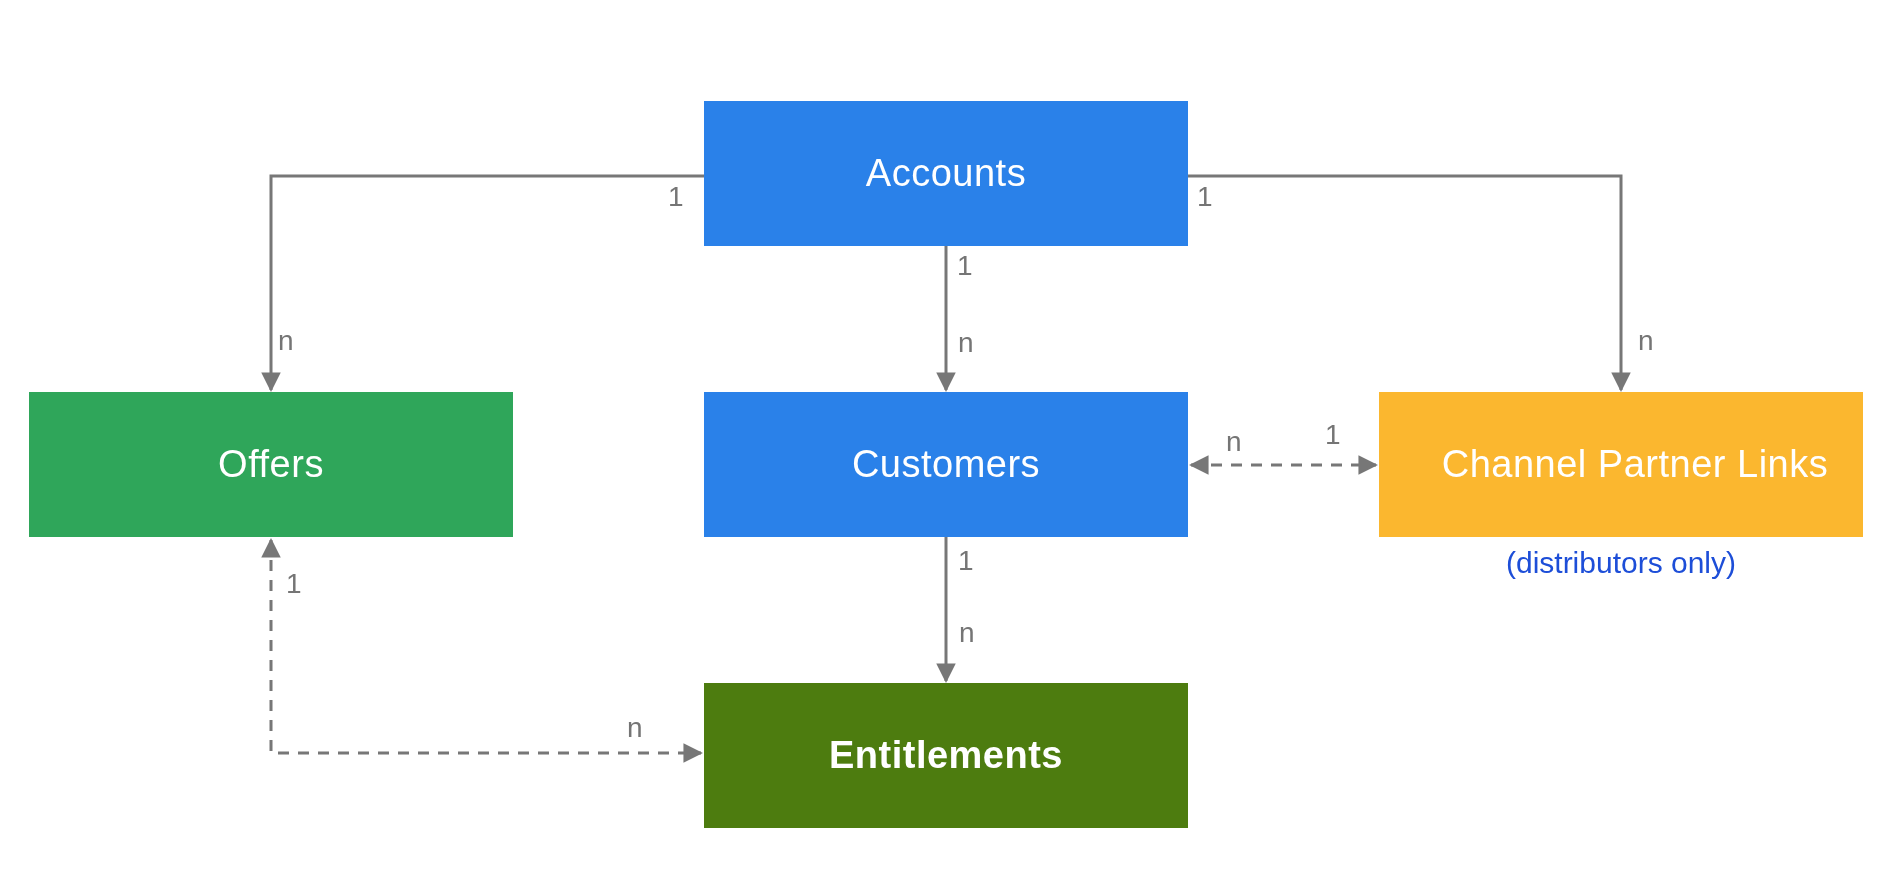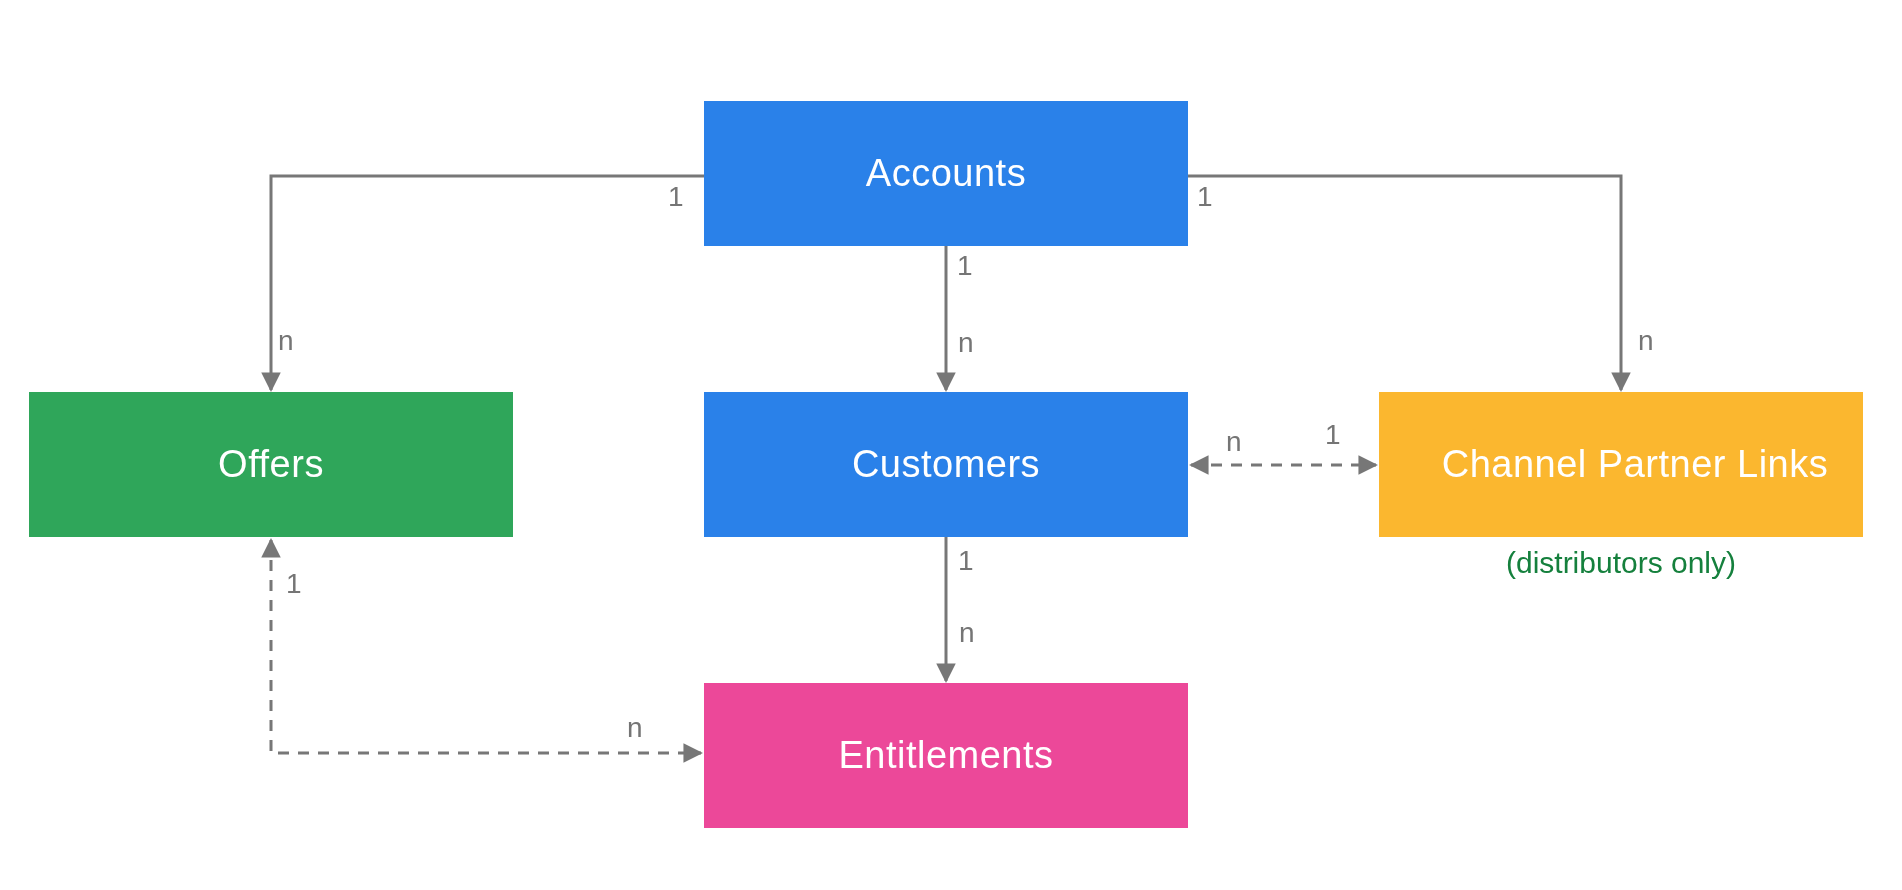--- a/index.html
+++ b/index.html
@@ -20,21 +20,21 @@
     color:#ffffff;font-size:38px;letter-spacing:0.5px;
     box-sizing:border-box;
   }
   .node-accounts{left:704px;top:101px;}
   .node-offers{left:29px;top:392px;}
   .node-customers{left:704px;top:392px;text-align:center;}
   .node-cpl{left:1379px;top:392px;padding-left:28px;}
   .node-entitlements{left:704px;top:683px;}
   .caption{
     position:absolute;left:1379px;top:546px;width:484px;
-    text-align:center;color:#15803d;font-size:30px;
+    text-align:center;color:#1d4ed8;font-size:30px;
   }
   .card{
     position:absolute;color:#757575;font-size:28px;line-height:1;
     user-select:none;
   }
   .c0f{left:668px;top:183px;}
   .c0t{left:278px;top:327px;}
   .c1f{left:957px;top:252px;}
   .c1t{left:958px;top:329px;}
   .c2f{left:1197px;top:183px;}
@@ -82,21 +82,21 @@
   <div class="node node-customers" style="background-color: rgb(42, 129, 233);">
     <span>Customers</span>
   </div>
 
   <div class="node node-cpl" style="background-color: rgb(251, 183, 47);">
     <span>Channel Partner Links</span>
   </div>
 
   <div class="caption">(distributors only)</div>
 
-  <div class="node node-entitlements" style="background-color: #ec4899;">
+  <div class="node node-entitlements" style="background-color: #4d7c0f; font-weight: bold;">
     <span>Entitlements</span>
   </div>
 
   <span class="card c0f">1</span>
   <span class="card c0t">n</span>
 
   <span class="card c1f">1</span>
   <span class="card c1t">n</span>
 
   <span class="card c2f">1</span>

